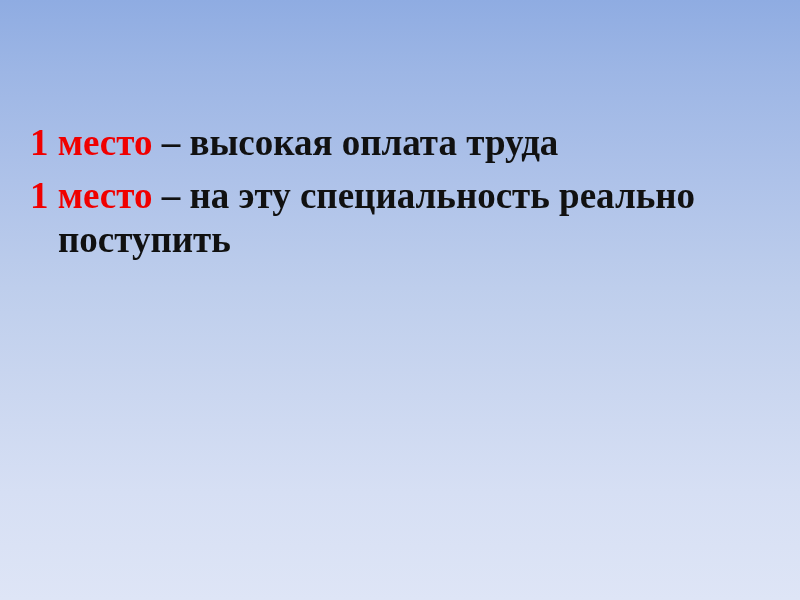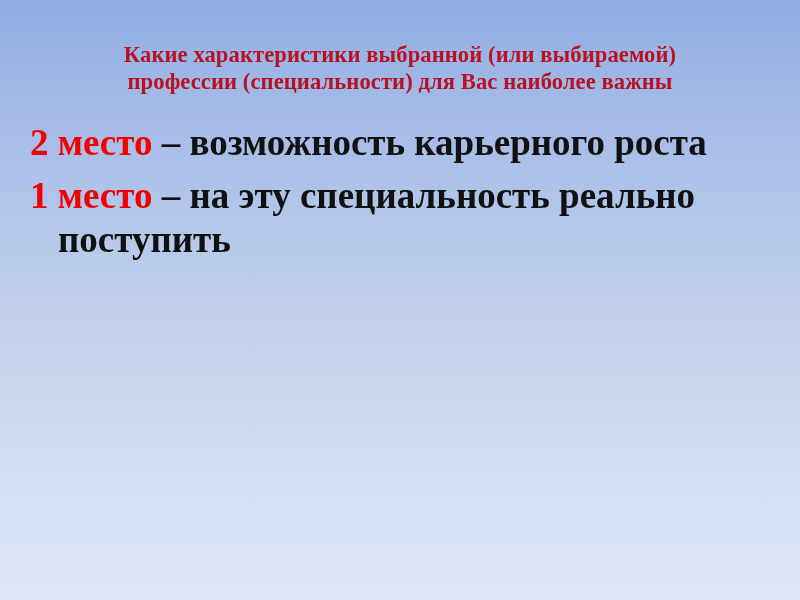--- a/index.html
+++ b/index.html
@@ -83,30 +83,26 @@
   }
   .rest {
     color: #111111;
   }
 </style>
 </head>
 <body>
 
 <div id="slide">
 
-  <div id="title-block">
-    <span class="title-line">Какие характеристики выбранной (или выбираемой)</span>
-    <span class="title-line">профессии (специальности) для Вас наиболее важны</span>
-  </div>
 
   <div id="body-block">
 
+    <p class="item">
+      <span class="rank">1 место</span><span class="dash"> – </span><span class="rest">высокая оплата труда</span>
+    </p>
 
-    <p class="item wrap-hang">
-      <span class="rank">2 место</span><span class="dash"> – </span><span class="rest">возможность карьерного роста</span>
-    </p>
 
     <p class="item wrap-hang-2">
       <span class="rank">1 место</span><span class="dash"> – </span><span class="rest">на эту специальность реально поступить</span>
     </p>
 
   </div>
 </div>
 
 </body></html>

